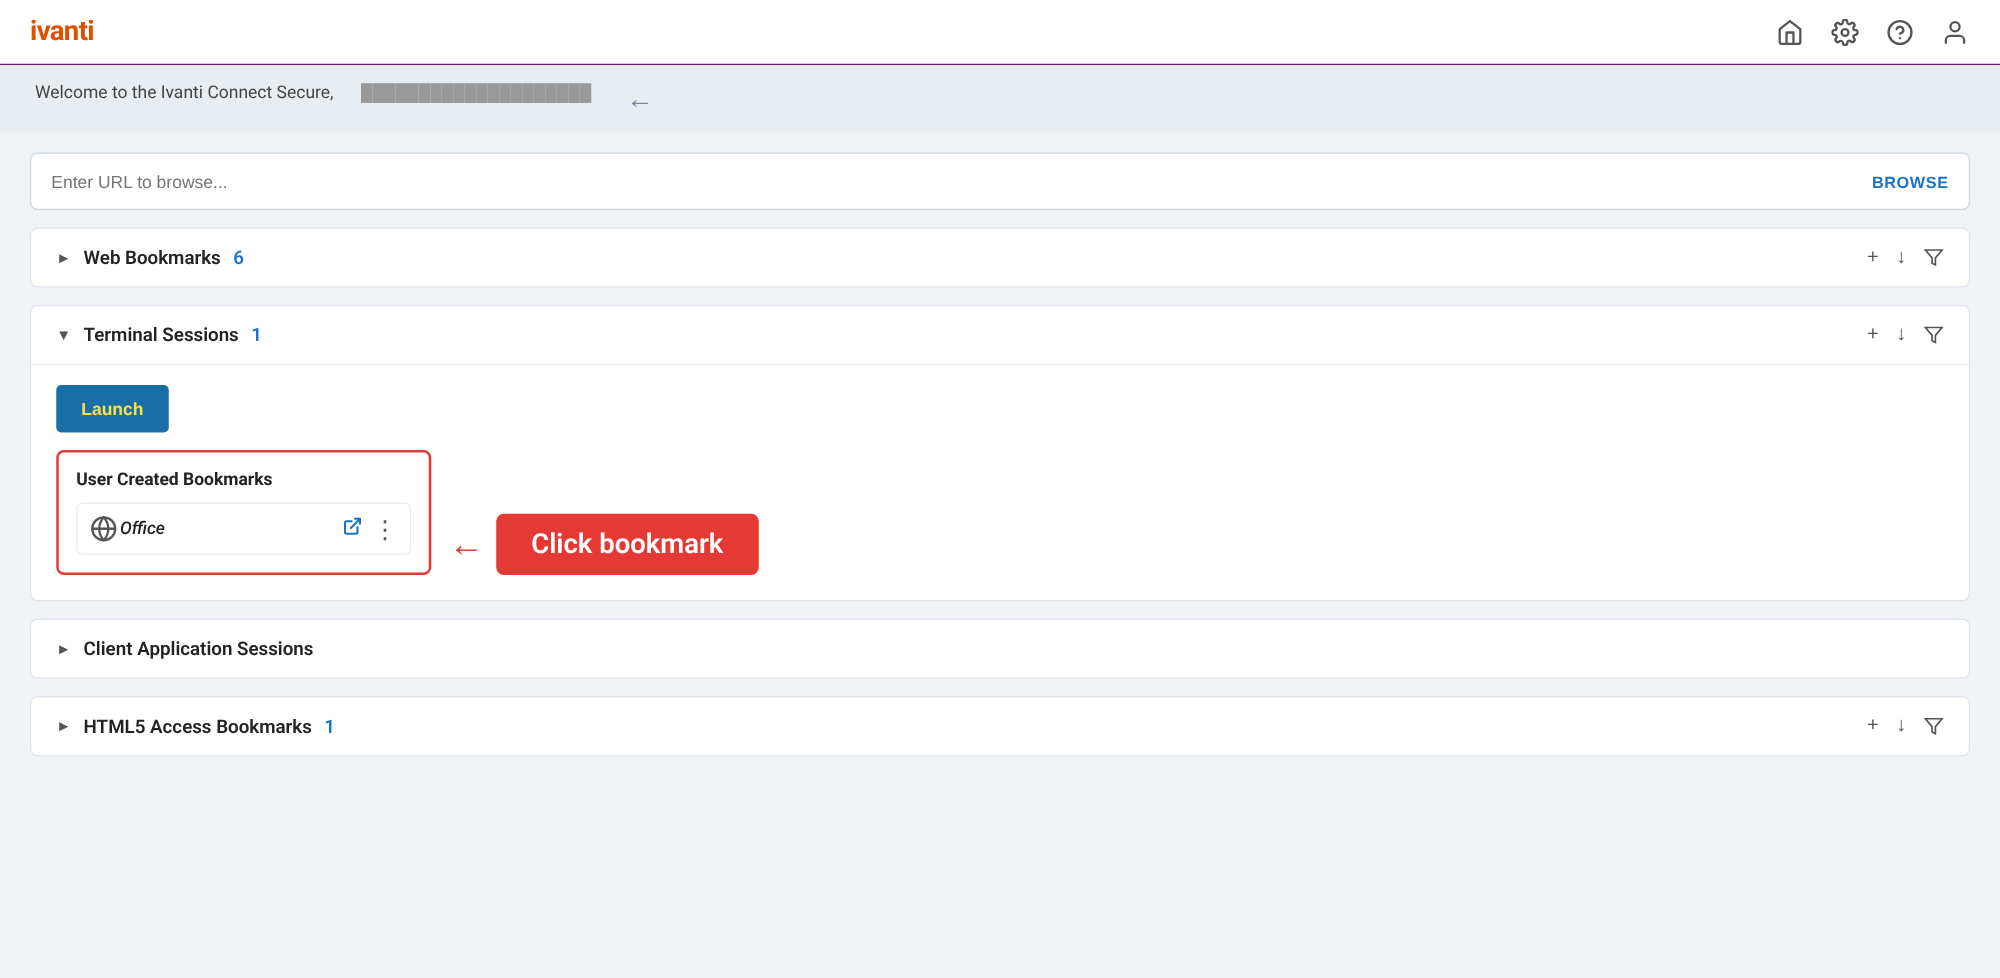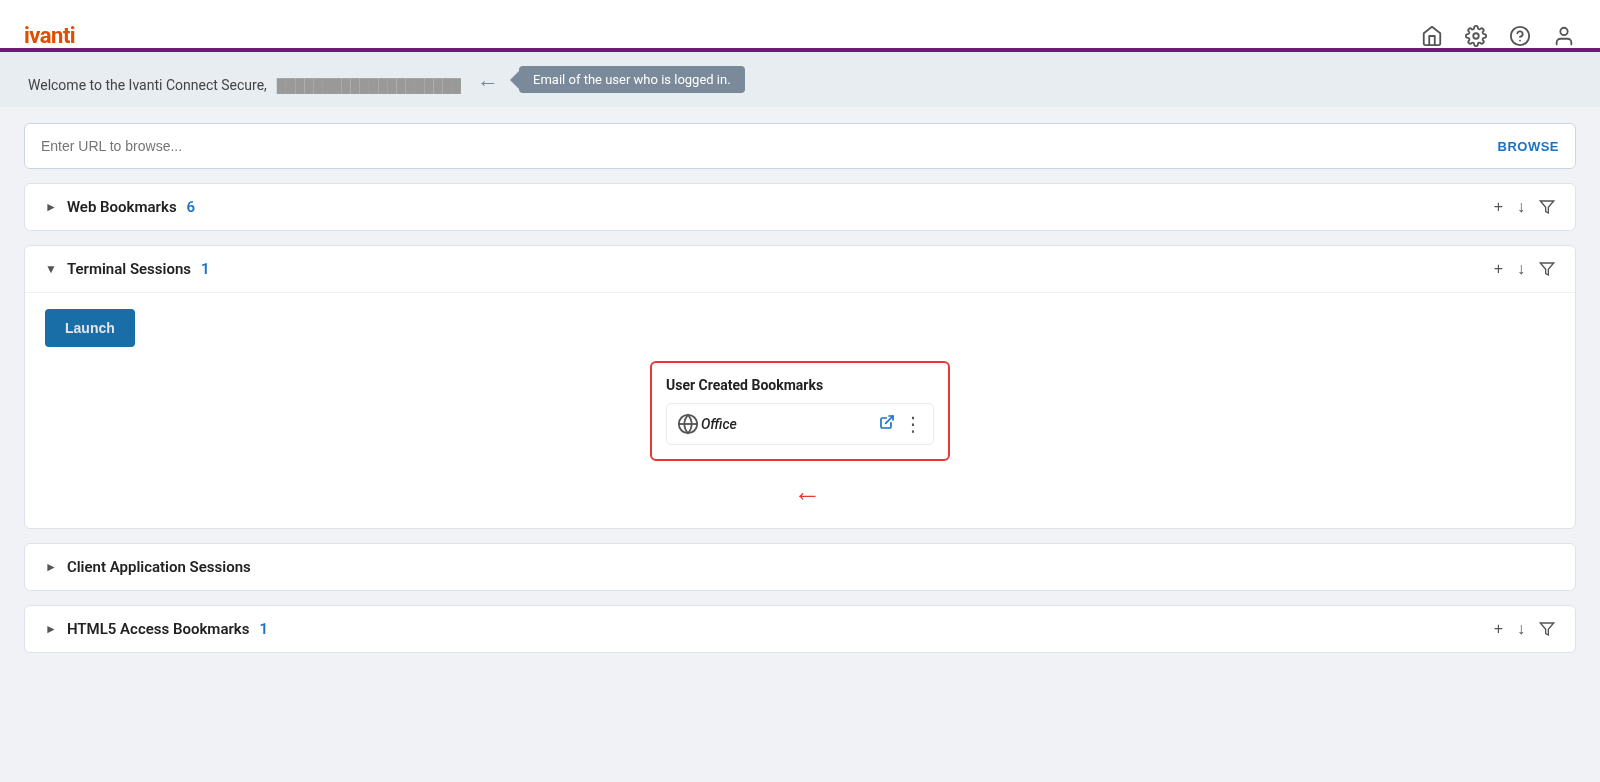--- a/index.html
+++ b/index.html
@@ -8,24 +8,24 @@
       background: #f0f2f5;
       color: #333;
       font-size: 14px;
     }
 
     
     .top-nav {
       background: #fff;
       height: 52px;
       display: flex;
-      align-items: flex-end;
+      align-items: center;
       justify-content: space-between;
       padding: 0 24px;
-      border-bottom: 4px solid #701a75;
+      border-bottom: 1px solid #701a75;
       gap: 16px;
     }
     .logo {
       font-size: 22px;
       font-weight: 700;
       color: #1a1a1a;
       letter-spacing: -0.5px;
     }
     .logo span { color: #e04e00; }
     .nav-icons {
@@ -44,22 +44,22 @@
       font-size: 18px;
     }
 
     
     .welcome-banner {
       background: #e8edf2;
       padding: 14px 28px;
       font-size: 14px;
       color: #444;
       display: flex;
-      align-items: flex-end;
-      gap: 10px;
+      align-items: flex-start;
+      gap: 22px;
     }
     .welcome-banner .email-text {
       color: #999;
       font-size: 13px;
     }
     .tooltip-callout {
       background: #7a8a9a;
       color: #fff;
       padding: 6px 14px;
       border-radius: 4px;
@@ -193,21 +193,21 @@
     .rdp-hint {
       font-size: 10px;
       color: #888;
       margin-top: 3px;
       max-width: 280px;
       line-height: 1.3;
       text-transform: uppercase;
     }
     .launch-btn {
       background: #1a6ea8;
-      color: #e5e5e5;
+      color: #fde047;
       border: none;
       border-radius: 4px;
       padding: 8px 20px;
       font-size: 14px;
       font-weight: 600;
       cursor: pointer;
       height: 38px;
     }
 
     
@@ -321,21 +321,20 @@
           <circle cx="12" cy="7" r="4"></circle>
         </svg>
     </div>
   </div>
 </div>
 
 <div class="welcome-banner">
   <span>Welcome to the Ivanti Connect Secure,</span>
   <span class="email-text">████████████████████</span>
   <span class="arrow-left">←</span>
-  <span class="tooltip-callout">Email of the user who is logged in.</span>
 </div>
 
 <div class="main-content">
 
   <div class="url-bar-container">
     <input class="url-input" type="text" placeholder="Enter URL to browse..." style="">
     <button class="browse-btn">BROWSE</button>
   </div>
 
   <div class="section-card section-collapsed">
@@ -373,21 +372,21 @@
             </svg>
         </button>
       </div>
     </div>
     <div class="section-body">
 
       <div class="rdp-row">
         <button class="launch-btn">Launch</button>
       </div>
 
-      <div style="display: flex; align-items: center; gap: 0; position: relative; flex-direction: column;">
+      <div style="display: flex; align-items: flex-end; gap: 0; position: relative;">
         <div class="ucb-section">
           <div class="ucb-title">User Created Bookmarks</div>
           <div class="bookmark-item">
             <div class="bookmark-item-left">
               <svg class="globe-icon" viewBox="0 0 24 24" fill="none" stroke="currentColor" stroke-width="2">
                 <circle cx="12" cy="12" r="10"></circle>
                 <line x1="2" y1="12" x2="22" y2="12"></line>
                 <path d="M12 2a15.3 15.3 0 0 1 4 10 15.3 15.3 0 0 1-4 10 15.3 15.3 0 0 1-4-10 15.3 15.3 0 0 1 4-10z"></path>
               </svg>
               <span class="bookmark-name">Office</span>
@@ -400,20 +399,21 @@
                   <line x1="10" y1="14" x2="21" y2="3"></line>
                 </svg>
               </span>
               <span class="more-icon">⋮</span>
             </div>
           </div>
         </div>
 
         <div class="annotation-row">
           <span class="red-arrow">←</span>
+          <div class="click-callout">Click bookmark</div>
         </div>
       </div>
     </div>
   </div>
 
   <div class="section-card section-collapsed">
     <div class="section-header">
       <div class="section-header-left">
         <span class="chevron">►</span>
         <span class="section-title">Client Application Sessions</span>

